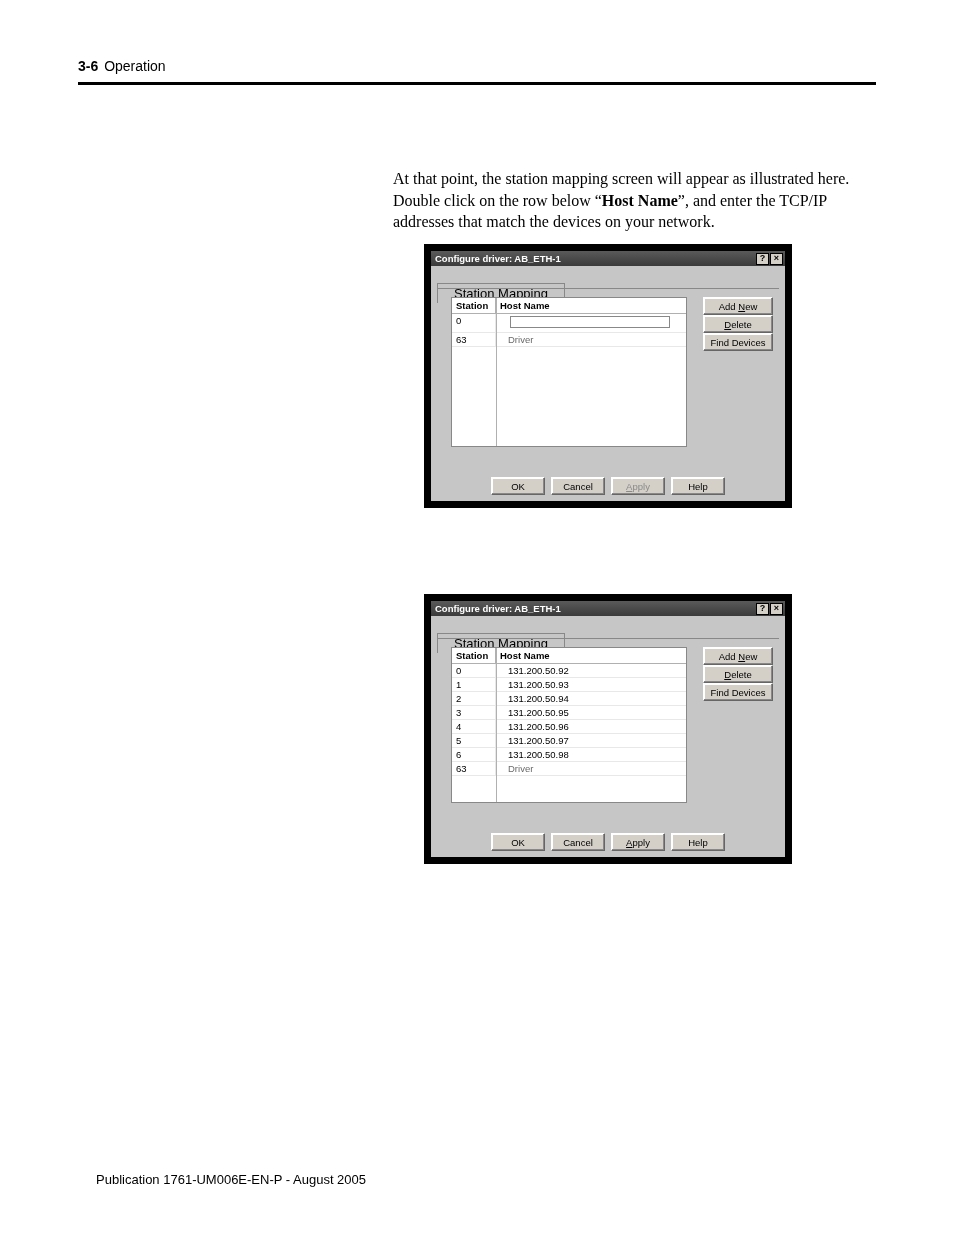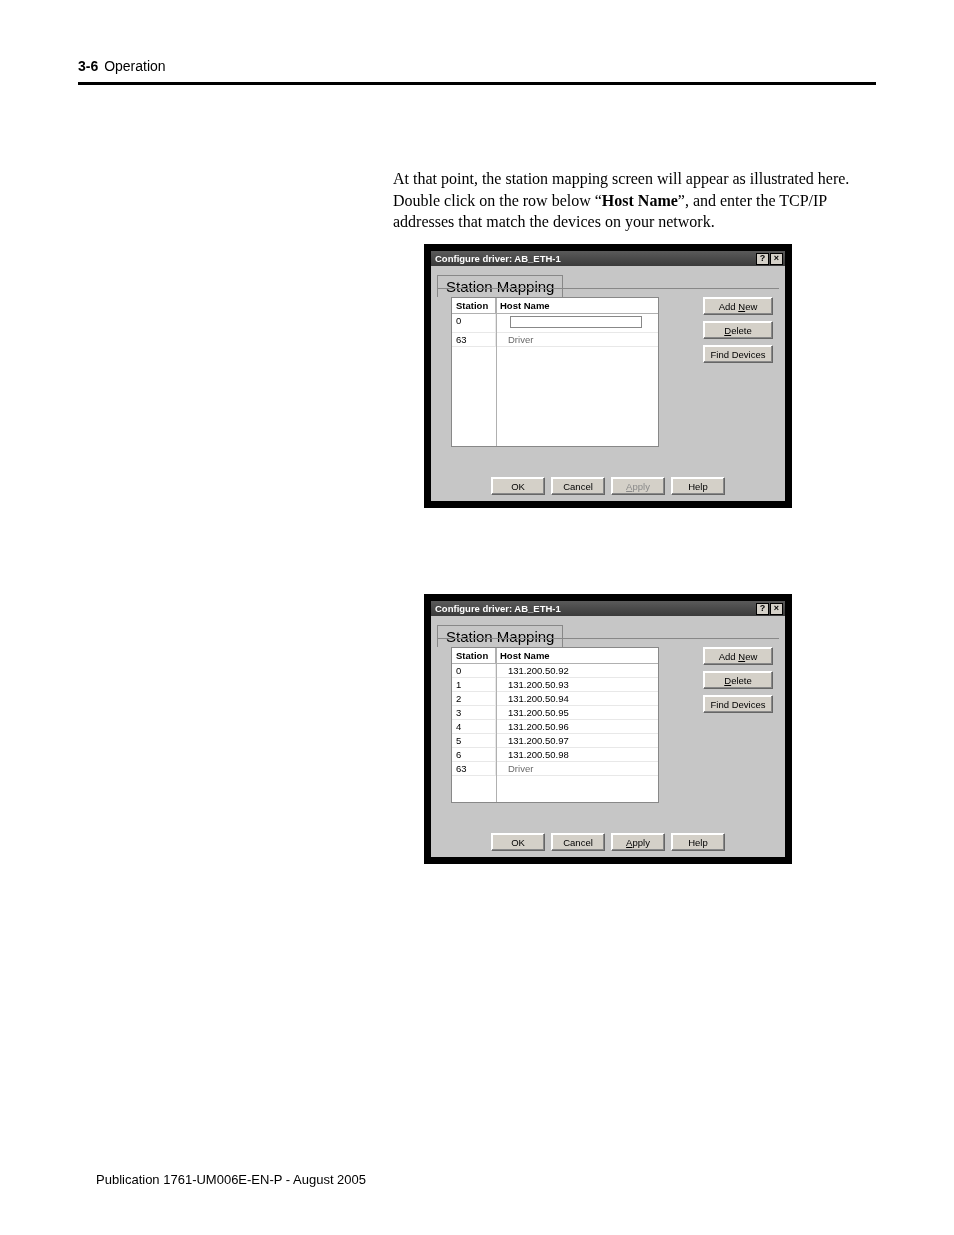--- a/index.html
+++ b/index.html
@@ -82,36 +82,36 @@
     background: #d4d0c8;
     border: 1px solid #000;
     box-sizing: border-box;
     display:flex; align-items:center; justify-content:center;
     font-size:9px; font-weight:bold; color:#000; line-height:1;
   }
 
   .tab {
     position: absolute;
     left: 6px;
-    top: 24px;
-    padding: 2px 8px;
+    top: 32px;
+    padding: 2px 16px;
     border: 1px solid #888;
     border-bottom: none;
     background: #c6c6c6;
-    font-size: 15px;
+    font-size: 13px;
   }
   .tabline {
     position:absolute; left:6px; right:6px; top:37px; height:1px; background:#888;
   }
 
   .grid {
     position: absolute;
     left: 20px;
     top: 46px;
-    width: 208px;
+    width: 236px;
     background: #fff;
     border: 1px solid #888;
     box-sizing: border-box;
     font-size: 9.5px;
   }
   .grid1 { height: 150px; }
   .grid2 { height: 156px; }
   .ghdr { display:flex; border-bottom:1px solid #b0b0b0; font-weight:bold; }
   .ghdr .c1 { width:44px; padding:2px 4px; border-right:1px solid #b0b0b0; box-sizing:border-box; background:#fff; }
   .ghdr .c2 { flex:1; padding:2px 4px; background:#fff; }
@@ -125,21 +125,21 @@
   }
   .col-sep {
     position:absolute; top:0; bottom:0; left:44px; width:1px; background:#b0b0b0;
   }
 
   .sidebtns {
     position: absolute;
     right: 12px;
     top: 46px;
     width: 70px;
-    display:flex; flex-direction:column; gap:6px;
+    display:flex; flex-direction:column; 
   }
   .wbtn {
     height: 18px;
     background:#d4d0c8;
     border:1px solid #fff;
     border-right-color:#666; border-bottom-color:#666;
     box-shadow: inset -1px -1px 0 #888, inset 1px 1px 0 #fff;
     font-size:9.5px;
     display:flex; align-items:center; justify-content:center;
     box-sizing:border-box;

